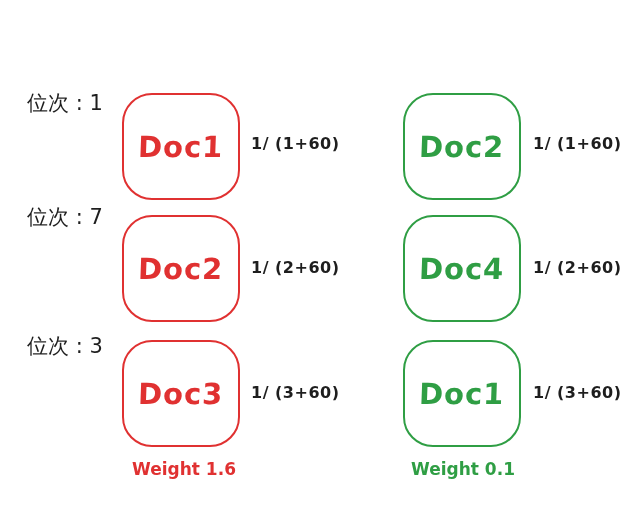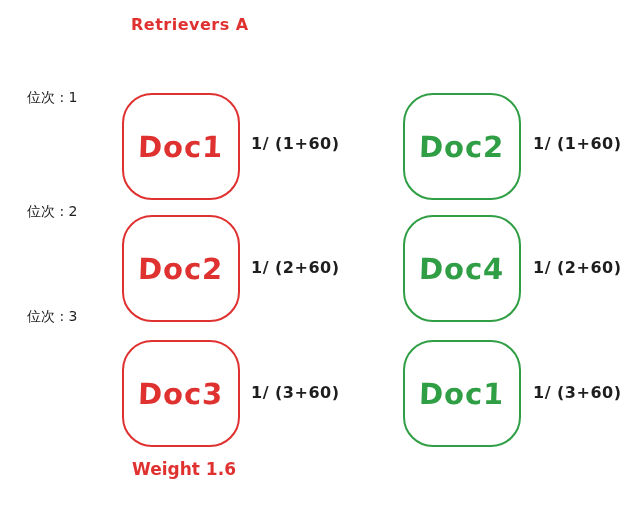--- a/index.html
+++ b/index.html
@@ -19,21 +19,21 @@
   .abs { position: absolute; }
   .col-title {
     font-size: 16px;
     font-weight: 700;
     letter-spacing: 0.5px;
     white-space: nowrap;
   }
   .red-text   { color: var(--red, #e03131); }
   .green-text { color: var(--green, #2f9e44); }
   .rank-label {
-    font-size: 14px;
+    font-size: 21px;
     color: var(--ink, #1e1e1e);
     white-space: nowrap;
   }
   .doc-box {
     width: 114px;
     height: 103px;
     border-radius: 30px;
     background: transparent;
     display: flex;
     align-items: center;
@@ -64,25 +64,24 @@
     font-size: 17px;
     font-weight: 700;
     white-space: nowrap;
   }
 </style>
 </head>
 <body>
 
 <div class="canvas">
 
-  <div class="abs col-title red-text" style="left:131px; top:15px;">Retrievers A</div>
 
   <div class="abs rank-label" style="left:27px; top:89px;">位次 : 1</div>
-  <div class="abs rank-label" style="left:27px; top:203px;">位次 : 2</div>
-  <div class="abs rank-label" style="left:27px; top:308px;">位次 : 3</div>
+  <div class="abs rank-label" style="left:27px; top:203px;">位次 : 7</div>
+  <div class="abs rank-label" style="left:27px; top:332px;">位次 : 3</div>
 
   <div class="abs doc-box red-box" style="left:122px; top:93px;">
     <span class="doc-label red-text">Doc1</span>
   </div>
   <div class="abs score-label" style="left:251px; top:91px;">1/ (1+60)</div>
 
   <div class="abs doc-box red-box" style="left:122px; top:215px;">
     <span class="doc-label red-text">Doc2</span>
   </div>
   <div class="abs score-label" style="left:251px; top:215px;">1/ (2+60)</div>
@@ -102,14 +101,15 @@
   <div class="abs doc-box green-box" style="left:403px; top:215px;">
     <span class="doc-label green-text">Doc4</span>
   </div>
   <div class="abs score-label" style="left:533px; top:215px;">1/ (2+60)</div>
 
   <div class="abs doc-box green-box" style="left:403px; top:340px;">
     <span class="doc-label green-text">Doc1</span>
   </div>
   <div class="abs score-label" style="left:533px; top:340px;">1/ (3+60)</div>
 
+  <div class="abs weight-label green-text" style="left:405px; top:459px;">Weight 0.1</div>
 
 </div>
 
 </body></html>

